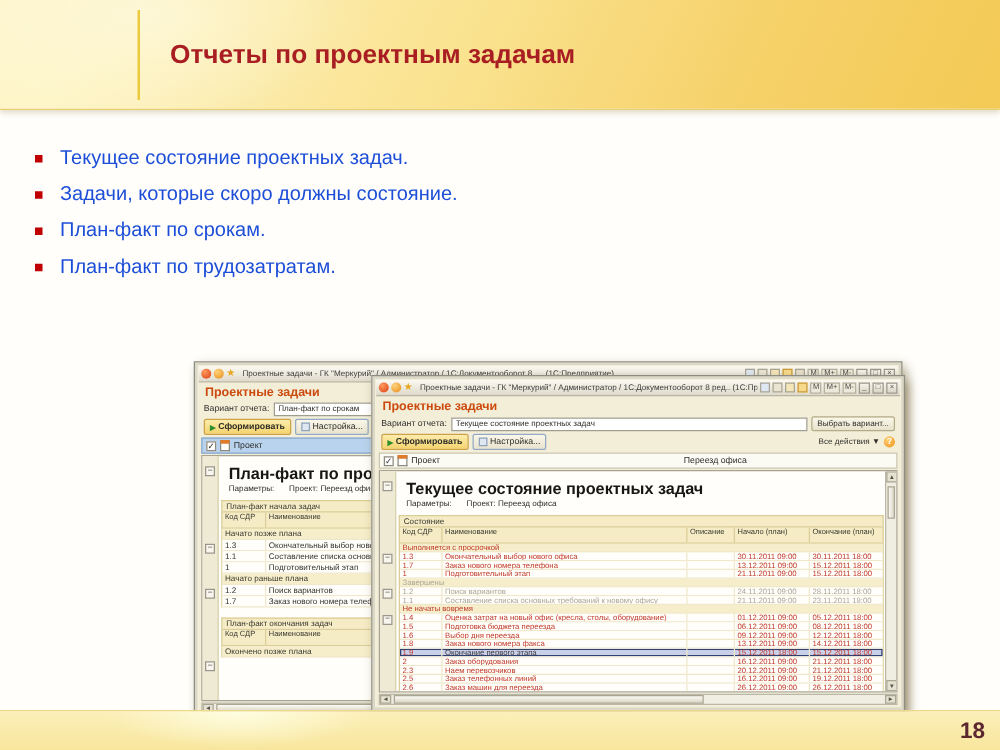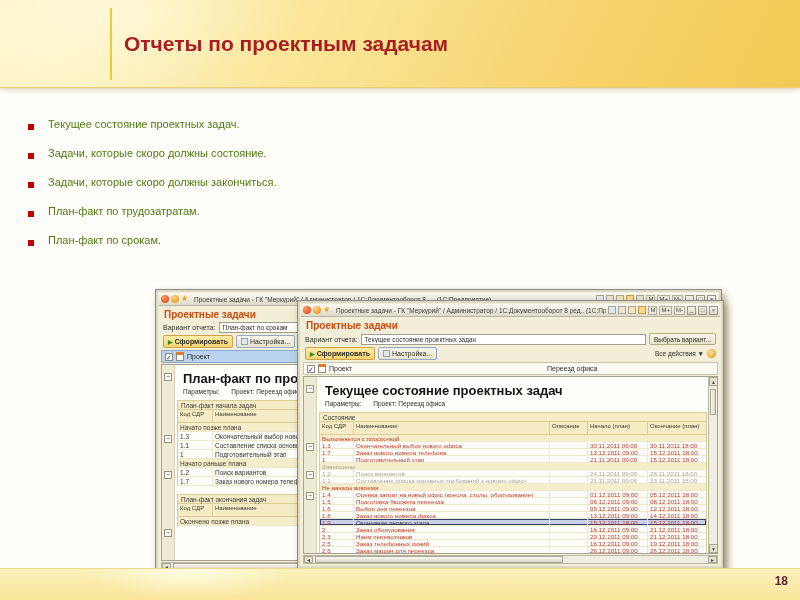--- a/index.html
+++ b/index.html
@@ -11,35 +11,35 @@
   .header { position:absolute; left:0; top:0; width:800px; height:88px;
     background:
       radial-gradient(ellipse 260px 120px at 120px 10px, rgba(255,255,240,.55), rgba(255,255,240,0) 70%),
       radial-gradient(ellipse 300px 140px at 40px 80px, rgba(255,252,220,.4), rgba(255,252,220,0) 70%),
       linear-gradient(115deg, #fdf3c6 0%, #fae391 45%, #f6d169 75%, #f3ca55 100%);
     border-bottom:1px solid #e8cf72; box-shadow:0 2px 5px rgba(120,90,20,.25); }
   .logo { position:absolute; left:16px; top:18px; color:#d4291c; font-weight:bold; font-size:42px;
     line-height:48px; letter-spacing:-2px; font-family:"DejaVu Serif", serif; }
   .logo sup { font-size:9px; letter-spacing:0; vertical-align:28px; }
   .header-divider { position:absolute; left:110px; top:8px; width:2px; height:72px; background:#ecc93e; }
-  .page-title { position:absolute; left:124px; top:32px; font-size:21px; font-weight:bold; color:#a81e22; }
+  .page-title { position:absolute; left:136px; top:32px; font-size:21px; font-weight:bold; color:#a81e22; }
 
   
   .bullets { position:absolute; left:28px; top:118px; list-style:none; }
   .bullets li { display:flex; align-items:flex-start; margin-bottom:13px; height:16px; }
   .bullet-sq { width:6px; height:6px; background:#c00000; margin:6px 14px 0 0; flex:0 0 6px; }
-  .bullet-text { font-size:11px; color:#4d7c0f; }
+  .bullet-text { font-size:16px; color:#1d4ed8; }
 
   
   .footer { position:absolute; left:0; bottom:0; width:800px; height:32px;
     background:
       radial-gradient(ellipse 140px 40px at 190px 0px, rgba(255,255,230,.9), rgba(255,255,230,0) 75%),
       linear-gradient(#fcf0ba, #f8e69c);
     border-top:1px solid #eed98a; }
-  .page-number { position:absolute; right:12px; top:5px; font-size:12px; font-weight:bold; color:#5c2630; }
+  .page-number { position:absolute; right:12px; top:5px; font-size:18px; font-weight:bold; color:#5c2630; }
 
   
   .window { position:absolute; background:#f2eed8; border:1px solid #8e8d84;
     box-shadow: inset 0 0 0 2px #dbd8c7, 3px 4px 8px rgba(90,70,20,.45);
     display:flex; flex-direction:column; padding:3px; }
   .back-window  { left:155px; top:289px; width:567px; height:287px; }
   .front-window { left:297px; top:300px; width:427px; height:269px; }
 
   .titlebar { height:13px; flex:0 0 13px; display:flex; align-items:center; gap:2px; padding:0 2px;
     background:linear-gradient(#fbf9f1, #dedacb); border-bottom:1px solid #b9b5a4; font-size:6.5px; color:#3b3b38; }
@@ -144,29 +144,25 @@
   <li>
         <span class="bullet-sq"></span>
         <span class="bullet-text">Текущее состояние проектных задач.</span>
       </li>
       <li>
         <span class="bullet-sq"></span>
         <span class="bullet-text">Задачи, которые скоро должны состояние.</span>
       </li>
       <li>
         <span class="bullet-sq"></span>
-        <span class="bullet-text">Задачи, которые скоро должны закончиться.</span>
+        <span class="bullet-text">План-факт по срокам.</span>
       </li>
       <li>
         <span class="bullet-sq"></span>
         <span class="bullet-text">План-факт по трудозатратам.</span>
-      </li>
-      <li>
-        <span class="bullet-sq"></span>
-        <span class="bullet-text">План-факт по срокам.</span>
       </li>
     </ul>
 
   <div class="window back-window">
     <div class="titlebar">
       <span class="tb-ico ico-app"></span>
       <span class="tb-ico ico-back"></span>
       <span class="ico-star">★</span>
       <span class="tb-title">Проектные задачи - ГК "Меркурий" / Администратор /  1С:Документооборот 8, ... (1С:Предприятие)</span>
       <span class="tb-tools">

